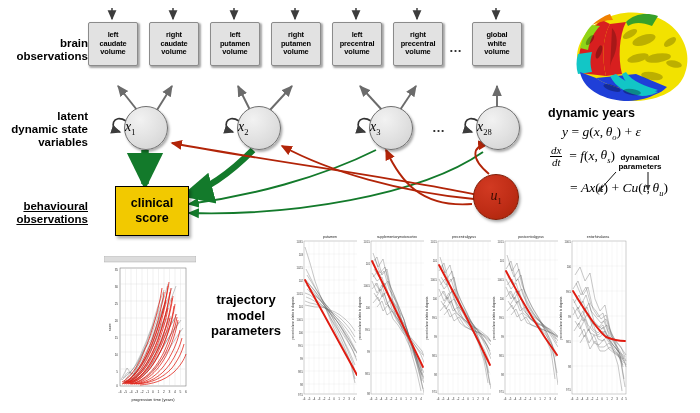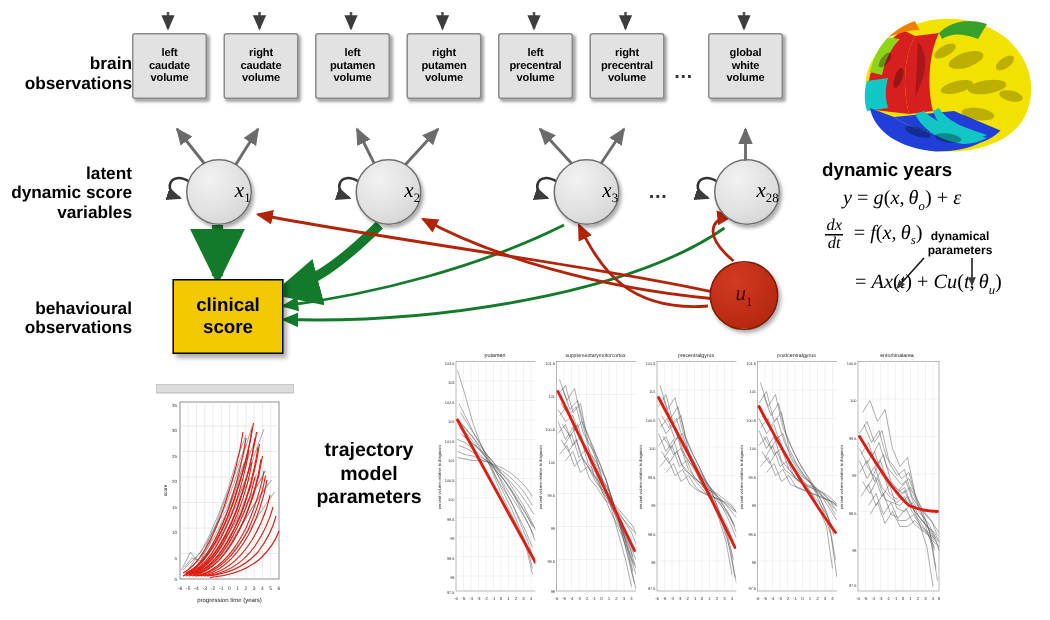--- a/index.html
+++ b/index.html
@@ -20,21 +20,21 @@
           border:1px solid #8b8b8b;border-radius:2px;
           box-shadow:1.5px 1.5px 2px rgba(0,0,0,.35);
           display:flex;align-items:center;justify-content:center;z-index:4;}
   .obsbox span{font-size:7.4px;font-weight:bold;line-height:8.6px;text-align:center;
                display:block;width:46px;letter-spacing:-.1px;}
 
   
   .nodecirc{position:absolute;width:42px;height:42px;border-radius:50%;
             background:radial-gradient(circle at 36% 30%,#f2f2f2 0%,#e0e0e0 55%,#cfcfcf 100%);
             border:1.1px solid #6f6f6f;box-shadow:1.5px 2px 2.5px rgba(0,0,0,.33);
-            display:flex;align-items:center;justify-content:flex-end;z-index:4;}
+            display:flex;align-items:center;justify-content:flex-start;z-index:4;}
   .nodecirc i{font-family:"Liberation Serif","DejaVu Serif",serif;font-style:italic;
               font-size:14px;}
   .nodecirc i sub{font-size:8.5px;font-style:normal;}
 
   
   .unode{position:absolute;width:44px;height:44px;border-radius:50%;
          background:radial-gradient(circle at 36% 28%,#d23a22 0%,#bf2d16 55%,#a82408 100%);
          border:1px solid #7d1c06;box-shadow:1.5px 2px 3px rgba(0,0,0,.35);
          display:flex;align-items:center;justify-content:center;z-index:4;}
   .unode i{font-family:"Liberation Serif","DejaVu Serif",serif;font-style:italic;
@@ -140,24 +140,24 @@
       <path d="M489,174 C470,158 472,146 488,144" marker-end="url(#mRed)"></path>
     </g>
   </svg>
 
   <div class="abs rowlabel" style="left:6px;top:37px;width:82px;">
       <div>brain</div>
       <div>observations</div>
     </div>
   <div class="abs rowlabel" style="left:0px;top:110px;width:88px;">
       <div>latent</div>
-      <div>dynamic score</div>
+      <div>dynamic state</div>
       <div>variables</div>
     </div>
-  <div class="abs rowlabel" style="left:4px;top:200px;width:84px;">
+  <div class="abs rowlabel" style="left:4px;top:200px;width:84px;text-decoration:underline;">
       <div>behavioural</div>
       <div>observations</div>
     </div>
 
   <div class="obsbox" style="left:88px;top:22px;">
     <span>left<br>caudate<br>volume</span>
     </div>
   <div class="obsbox" style="left:149px;top:22px;">
     <span>right<br>caudate<br>volume</span>
     </div>

